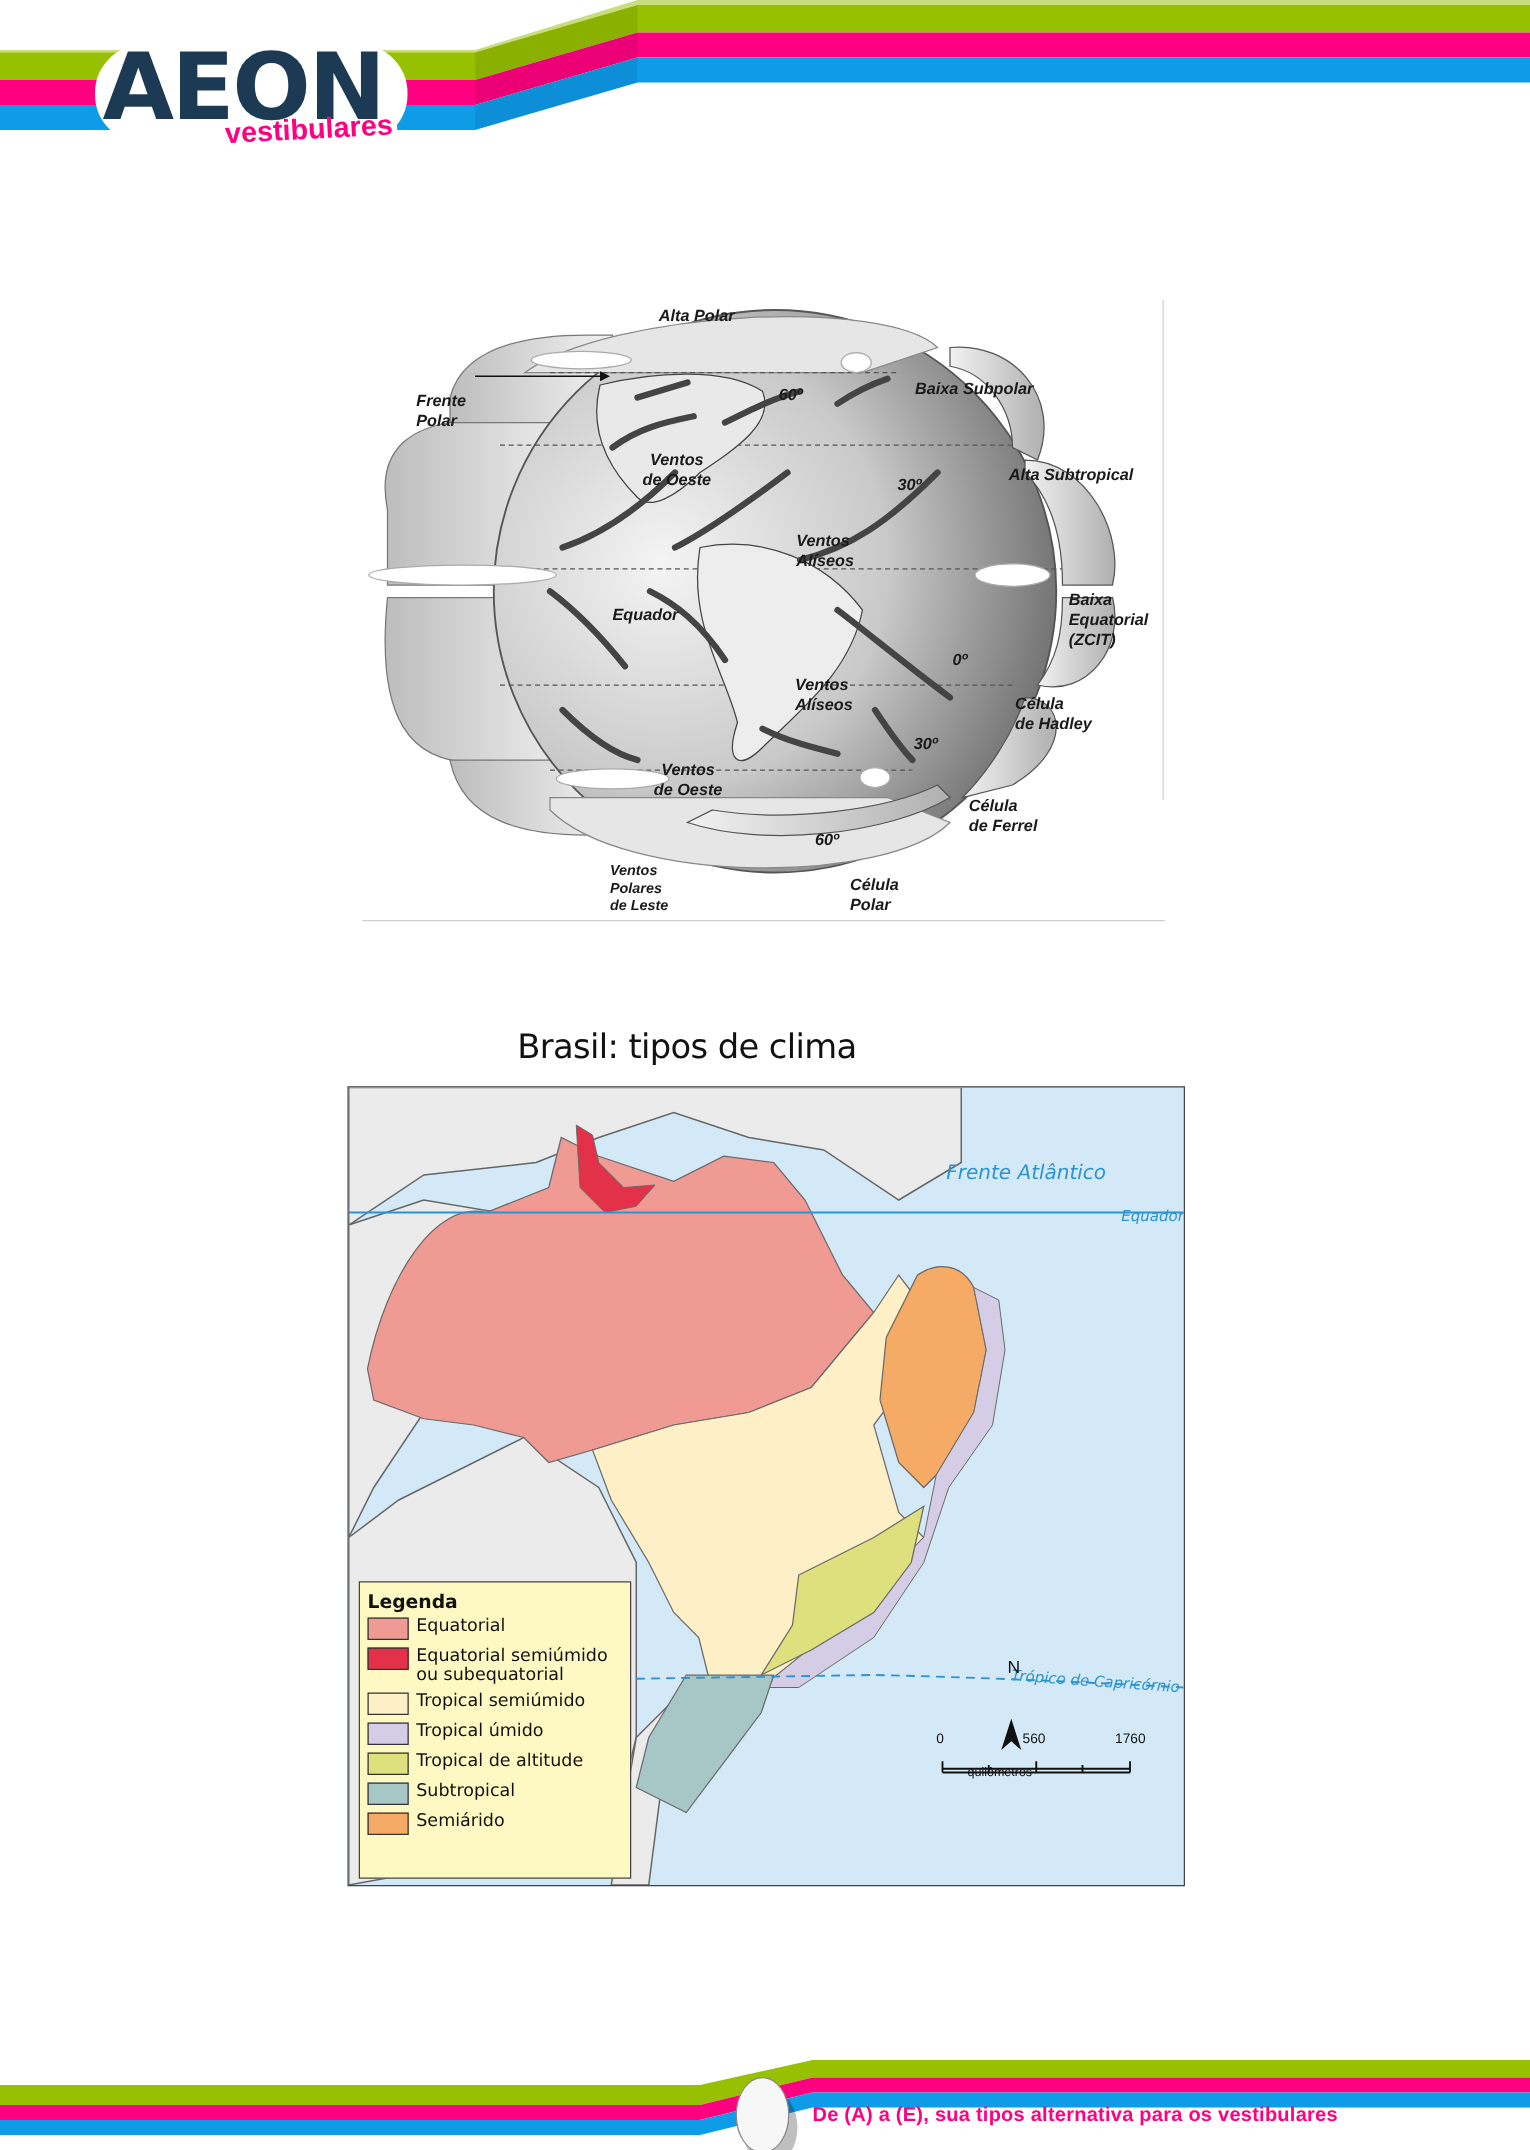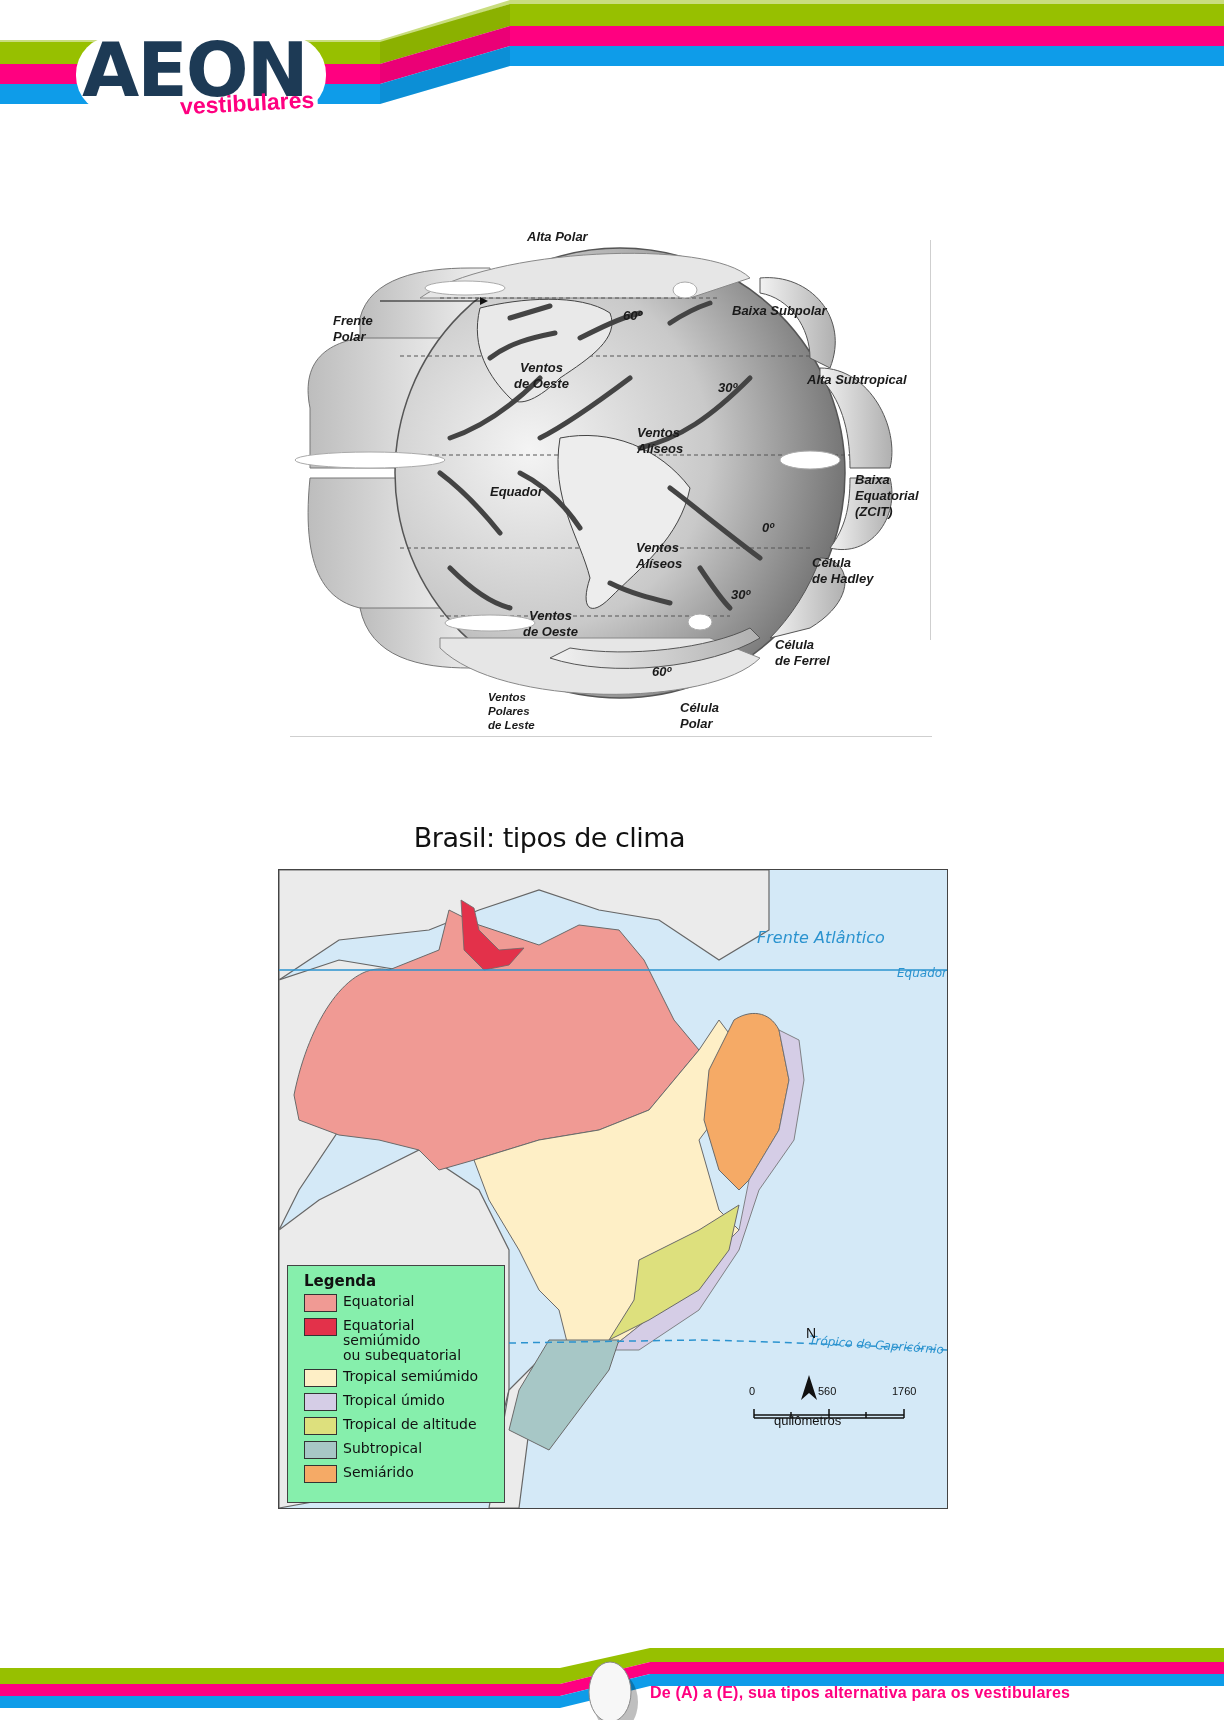--- a/index.html
+++ b/index.html
@@ -20,30 +20,30 @@
   .lbl.sm { font-size:11.5px; line-height:14px; }
 
   
   .map-title { left:0; top:822px; width:1099px; text-align:center; font-family:"DejaVu Sans", sans-serif; font-size:27px; color:#111; letter-spacing:-0.5px; }
   .map-box { left:278px; top:869px; width:668px; height:638px; border:1.5px solid #444; background:#d4e9f7; overflow:hidden; }
   .map-svg { left:0; top:0; }
   .ocean-label { left:478px; top:58px; font-family:"DejaVu Sans", sans-serif; font-style:italic; font-size:16px; color:#2b93cf; }
   .equator-label { left:618px; top:96px; font-family:"DejaVu Sans", sans-serif; font-style:italic; font-size:12px; color:#2b93cf; }
   .tropic-label { left:530px; top:468px; font-family:"DejaVu Sans", sans-serif; font-style:italic; font-size:12px; color:#2b93cf; transform:rotate(4deg); }
 
-  .legend { left:8px; top:395px; width:218px; height:238px; background:#86efac; border:1.5px solid #444; box-sizing:border-box; padding:6px 16px; }
+  .legend { left:8px; top:395px; width:218px; height:238px; background:#fef9c3; border:1.5px solid #444; box-sizing:border-box; padding:6px 6px; }
   .legend-title { font-family:"DejaVu Sans", sans-serif; font-weight:bold; font-size:15px; color:#111; margin-bottom:4px; }
   .legend-row { display:flex; align-items:flex-start; margin-bottom:6px; }
   .swatch { width:33px; height:18px; border:1.5px solid #333; box-sizing:border-box; flex:0 0 auto; margin-right:6px; }
   .legend-label { font-family:"DejaVu Sans", sans-serif; font-size:14px; color:#111; line-height:15px; white-space:pre-line; }
 
   .north { left:512px; top:455px; width:40px; text-align:center; font-family:"Liberation Sans", sans-serif; font-size:14px; color:#111; }
   .scale { left:455px; top:515px; width:170px; height:50px; }
   .scale-tick-lbl { position:absolute; top:0; font-family:"Liberation Sans", sans-serif; font-size:11px; color:#111; }
-  .scale-unit { position:absolute; top:28px; left:40px; font-family:"Liberation Sans", sans-serif; font-size:13px; color:#111; }
+  .scale-unit { position:absolute; top:28px; left:40px; font-family:"Liberation Sans", sans-serif; font-size:10px; color:#111; }
 
   
   .footer { left:0; top:1640px; width:1224px; height:80px; }
   .footer-text { left:650px; top:1684px; font-family:"Liberation Sans", sans-serif; font-weight:bold; font-size:16px; color:#ff0080; letter-spacing:0.2px; }
 </style>
 </head>
 <body>
 
 <svg class="abs hdr-stripes" width="1224" height="140" viewBox="0 0 1224 140">
 
@@ -127,21 +127,21 @@
     <path d="M160,330 C180,350 200,365 220,370"></path>
     <path d="M320,345 C340,355 360,360 380,365"></path>
     <path d="M410,330 C420,345 430,360 440,370"></path>
   </g>
   <line x1="90" y1="63" x2="190" y2="63" stroke="#111" stroke-width="1.2"></line>
   <polygon points="190,59 198,63 190,67" fill="#111"></polygon>
 </svg>
 <div class="abs fig1-frame"></div>
 <div class="abs fig1-bottom"></div>
 
-<div class="lbl" style="left:527px;top:229px;">Alta Polar</div>
+<div class="lbl" style="left:527px;top:245px;">Alta Polar</div>
 <div class="lbl" style="left:333px;top:313px;">Frente
 Polar</div>
 <div class="lbl" style="left:732px;top:303px;">Baixa Subpolar</div>
 <div class="lbl" style="left:514px;top:360px;text-align:center;">Ventos
 de Oeste</div>
 <div class="lbl" style="left:623px;top:308px;">60º</div>
 <div class="lbl" style="left:718px;top:380px;">30º</div>
 <div class="lbl" style="left:795px;top:372px;margin-left:12px;">Alta Subtropical</div>
 <div class="lbl" style="left:637px;top:425px;">Ventos
 Alíseos</div>

